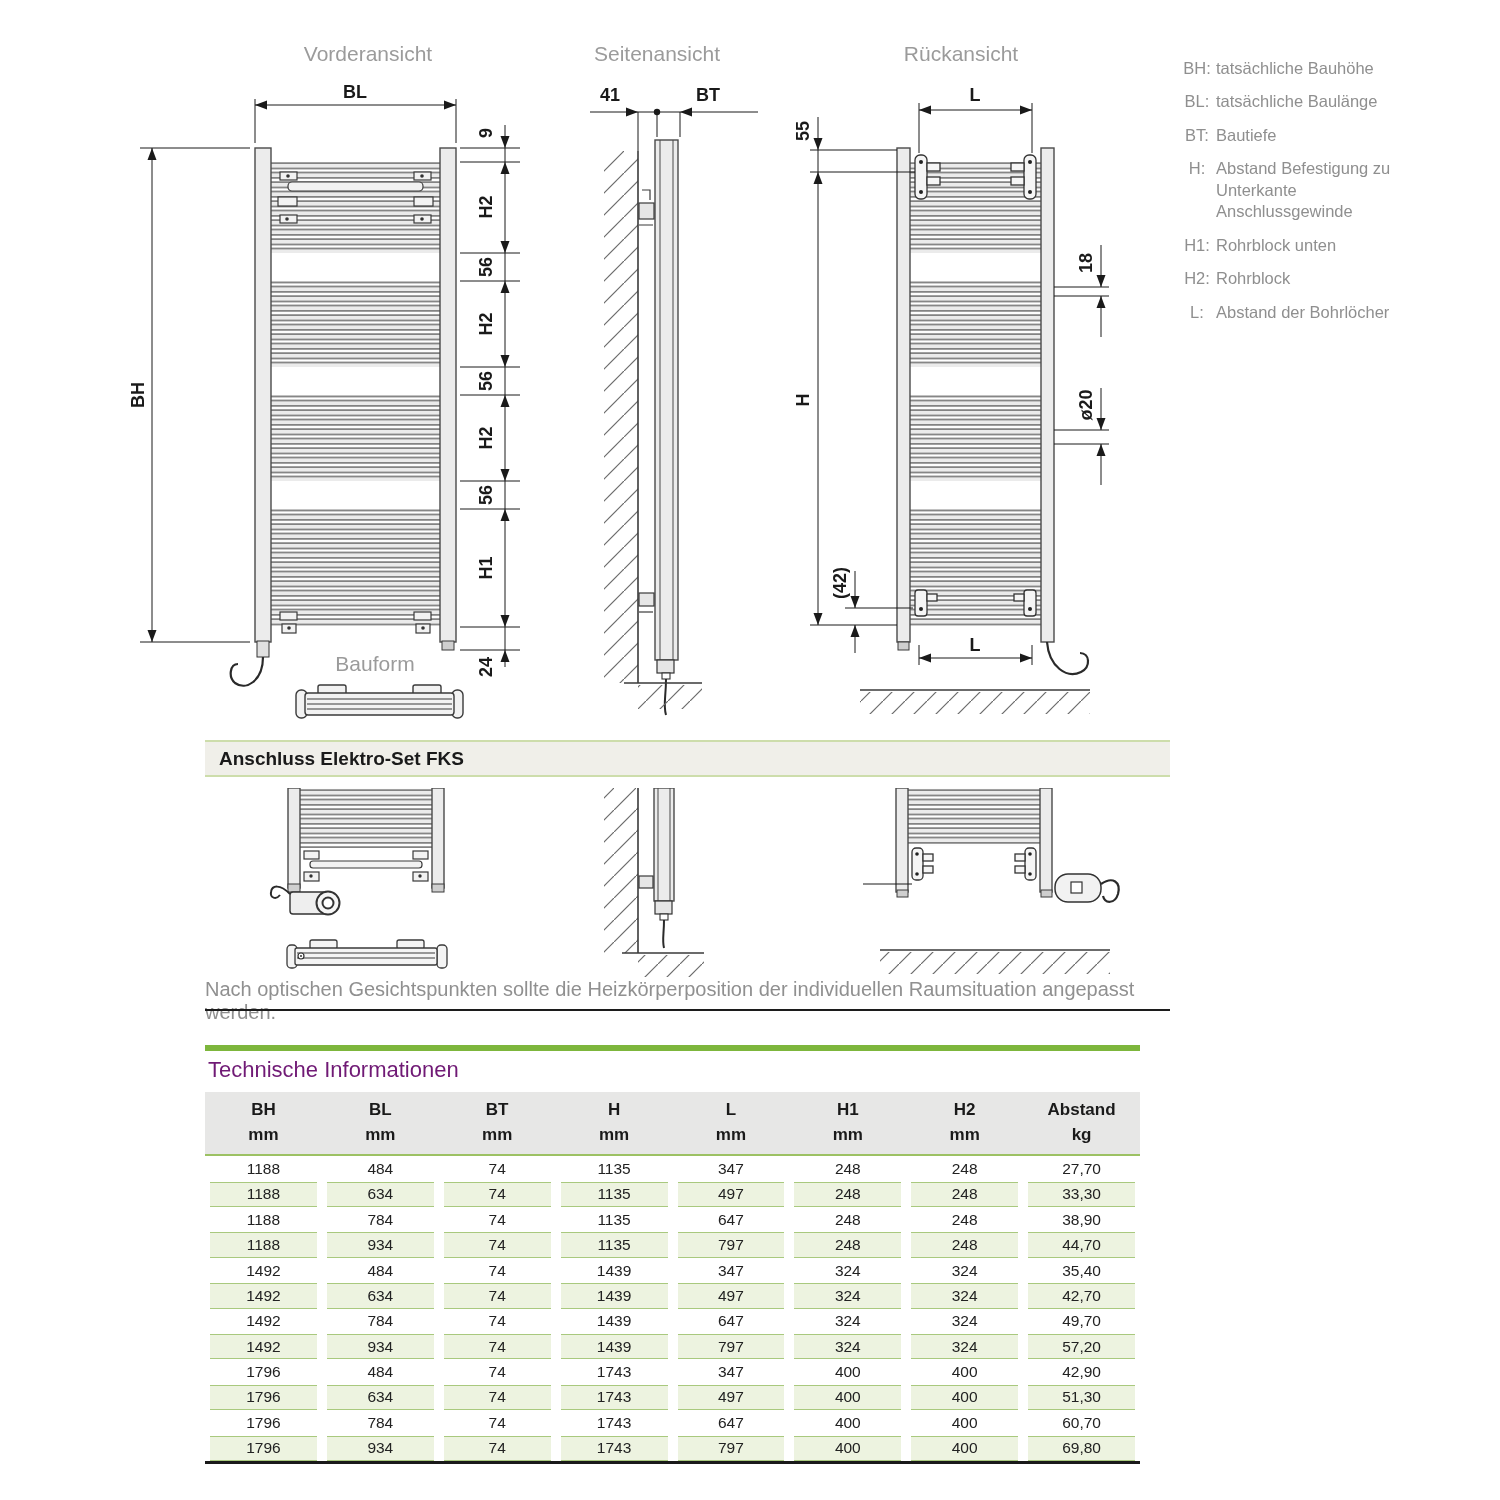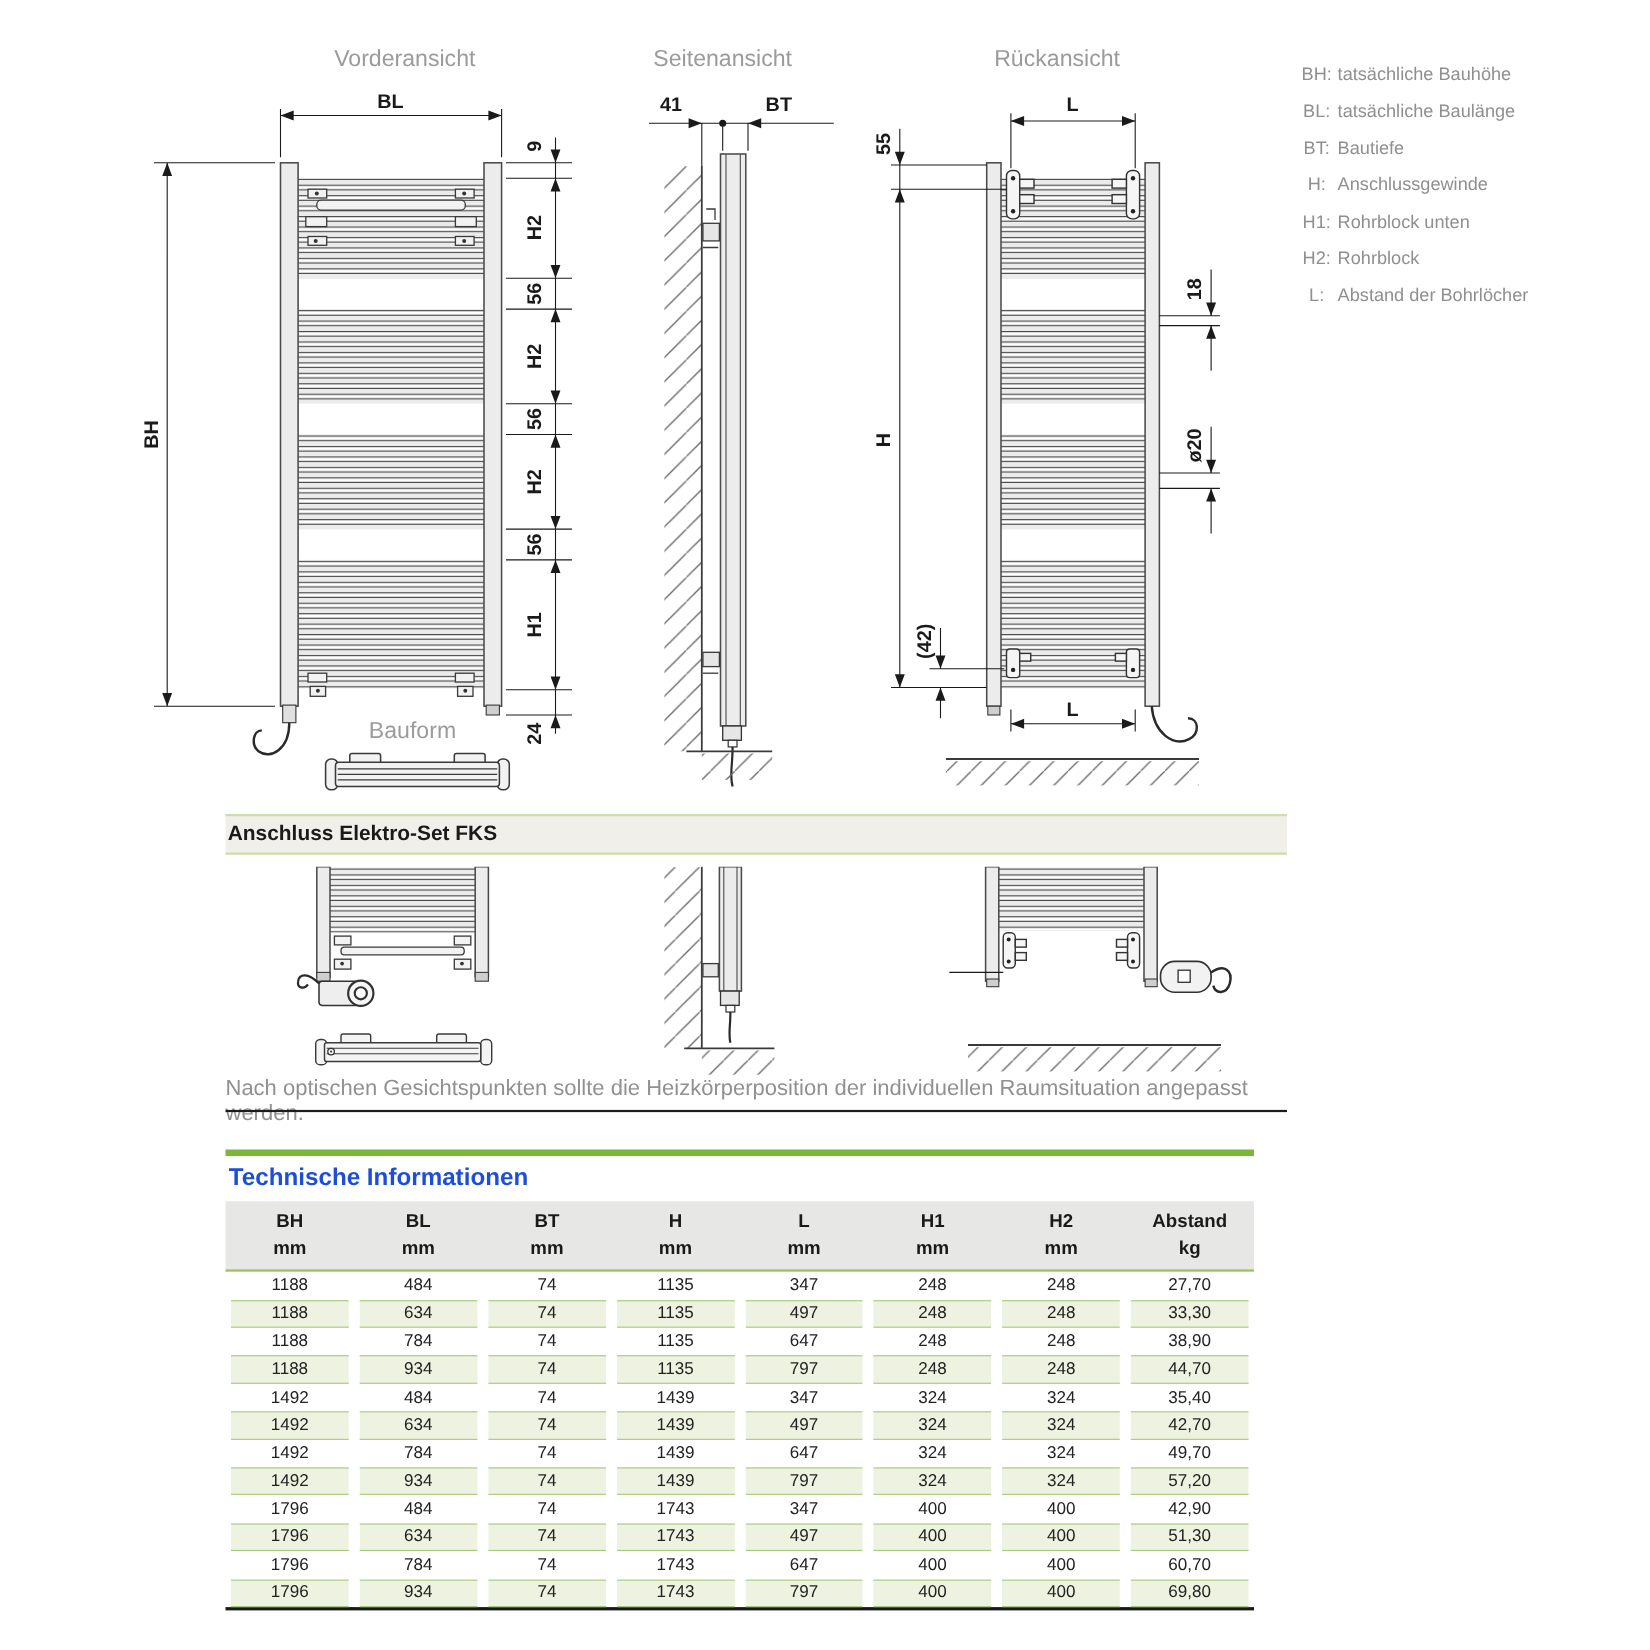--- a/index.html
+++ b/index.html
@@ -8,25 +8,25 @@
   .abs { position:absolute; }
   .view-title { font-size:21px; color:#9b9b9b; text-align:center; }
   
   .legend { width:260px; }
   .legend-item { display:flex; margin-bottom:12px; color:#8f8f8f; font-size:16.5px; line-height:1.3; }
   .legend-key { width:38px; flex:0 0 38px;text-align:center; }
   .legend-text { flex:1; }
   
   .fks-bar { background:#f0efe9; border-top:2px solid #cdddab; border-bottom:2px solid #cdddab;
              height:33px; }
-  .fks-title { font-size:19px; font-weight:bold; color:#1a1a1a; line-height:33px; padding-left:2px; }
+  .fks-title { font-size:19px; font-weight:bold; color:#1a1a1a; line-height:33px; padding-left:14px; }
   .note { font-size:20px; color:#909090; }
   .black-line { background:#1c1c1c; height:2px; }
   .green-bar { background:#7db63c; height:6px; }
-  .table-title { font-size:22px; font-weight:bold; color:#1d4ed8; }
+  .table-title { font-size:22px; font-weight:normal; color:#701a75; }
   
   .ttable { width:935px; border-bottom:3px solid #191919; }
   .thead { display:grid; grid-template-columns:repeat(8,1fr); background:#e7e7e6;
            border-bottom:2px solid #9cc163; padding:6px 0 7px; }
   .th-cell { text-align:center; font-weight:bold; font-size:17px; line-height:1.45; color:#1a1a1a; }
   .trow { display:grid; grid-template-columns:repeat(8,1fr); height:25.4px; }
   .tcell { display:flex; align-items:center; justify-content:center; margin:0 5px;
            font-size:15.5px; color:#222; }
   .trow.shaded .tcell { background:#edf3e0; border-top:1px solid #a9c97e; border-bottom:1px solid #a9c97e; }
   
@@ -58,20 +58,21 @@
       </div>
       <div class="legend-item">
         <span class="legend-key">BT:</span>
         <span class="legend-text">
           <div>Bautiefe</div>
         </span>
       </div>
       <div class="legend-item">
         <span class="legend-key">H:</span>
         <span class="legend-text">
+          <div>Abstand Befestigung zu Unterkante</div>
           <div>Anschlussgewinde</div>
         </span>
       </div>
       <div class="legend-item">
         <span class="legend-key">H1:</span>
         <span class="legend-text">
           <div>Rohrblock unten</div>
         </span>
       </div>
       <div class="legend-item">

